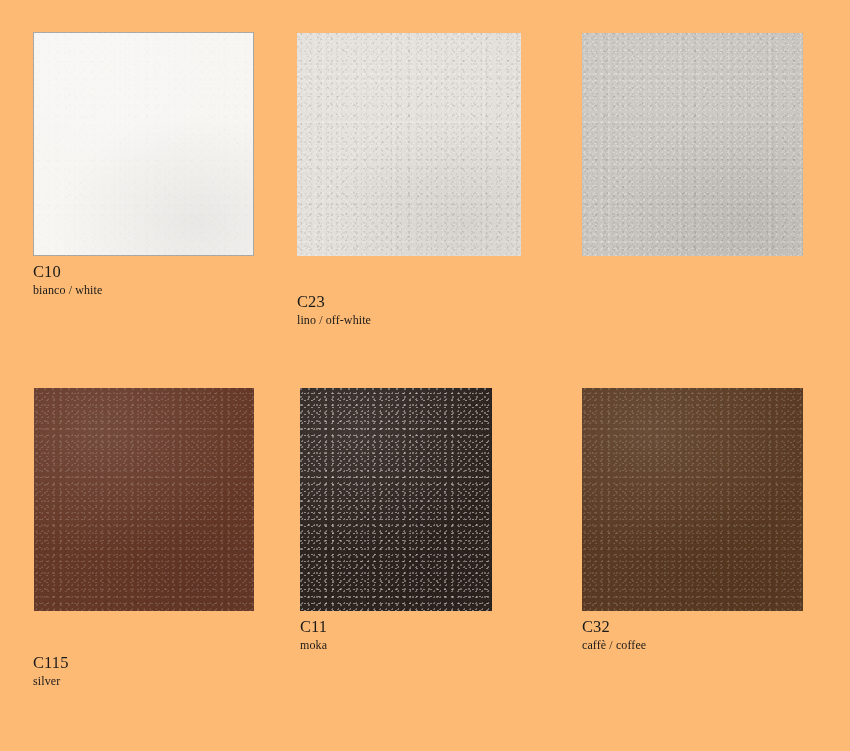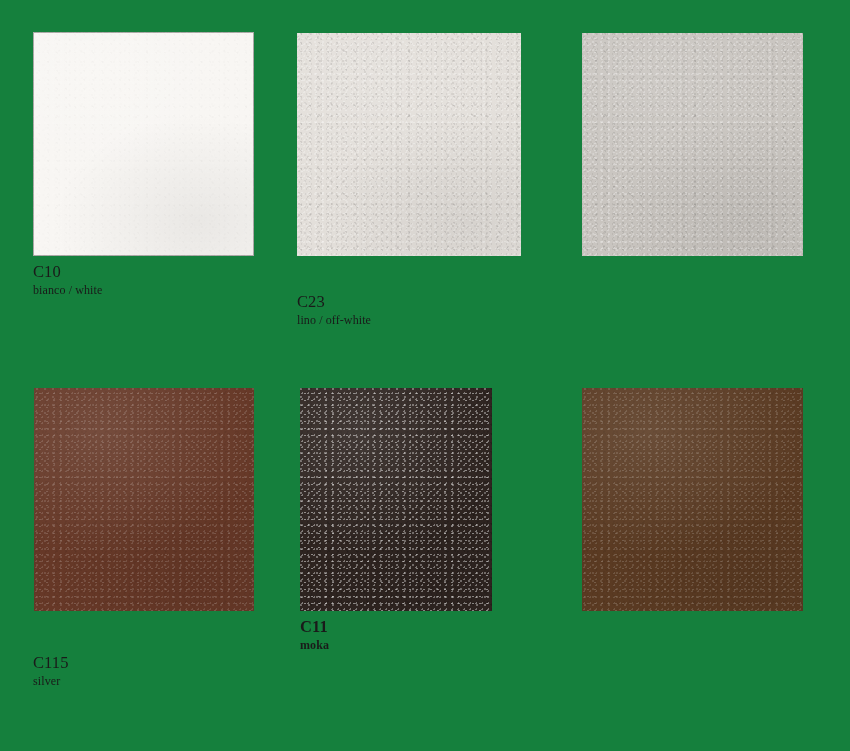--- a/index.html
+++ b/index.html
@@ -11,21 +11,21 @@
     width: 850px;
     height: 751px;
     position: relative;
     font-family: "Liberation Serif", "DejaVu Serif", serif;
     -webkit-font-smoothing: antialiased;
   }
 
   .sheet {
     position: absolute;
     inset: 0;
-    background: #15803d;
+    background: #fdba74;
   }
 
   
   .swatch-cell {
     position: absolute;
   }
 
   .swatch {
     position: absolute;
     left: 0;
@@ -146,25 +146,29 @@
       <span class="name">silver</span>
     </div>
     <div class="swatch-cell" style="left: 300px; top: 388px; width: 192px; height: 223px;">
       <div class="swatch">
         <div class="swatch-fill" style="background: rgb(46, 36, 32);">
           <div class="grain strong"></div>
           <div class="sheen"></div>
         </div>
       </div>
     </div>
-    <div class="caption" style="left: 300px; top: 617px; font-weight: bold;">
+    <div class="caption" style="left: 300px; top: 617px;">
       <span class="code">C11</span>
       <span class="name">moka</span>
     </div>
     <div class="swatch-cell" style="left: 582px; top: 388px; width: 221px; height: 223px;">
       <div class="swatch">
         <div class="swatch-fill" style="background: rgb(90, 58, 34);">
           <div class="grain soft"></div>
           <div class="sheen"></div>
         </div>
       </div>
     </div>
+    <div class="caption" style="left: 582px; top: 617px;">
+      <span class="code">C32</span>
+      <span class="name">caffè / coffee</span>
+    </div>
   </div>
 
 </body></html>

